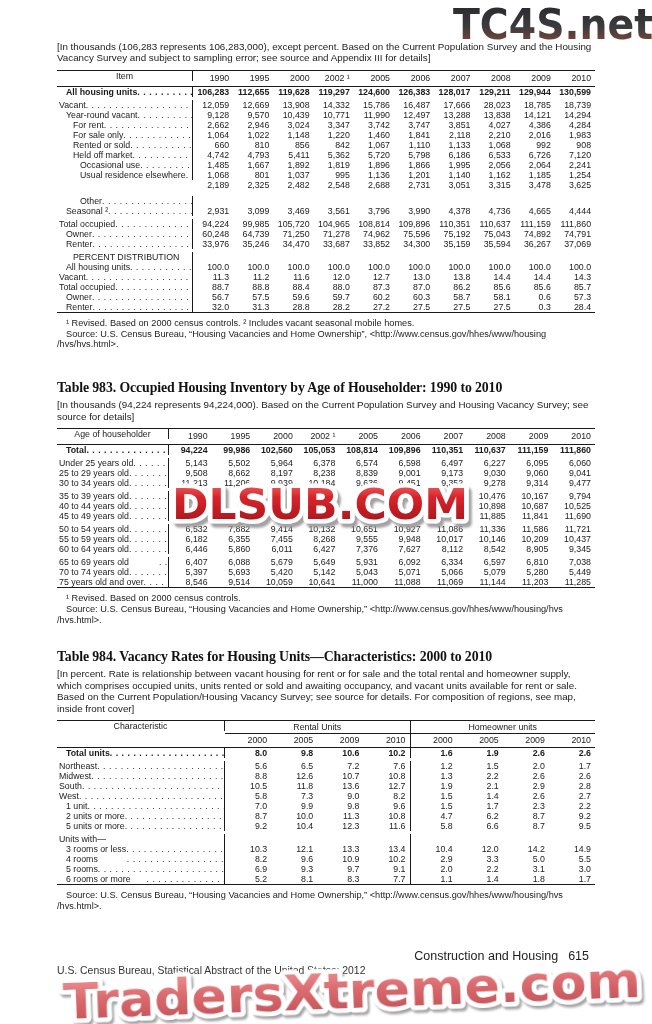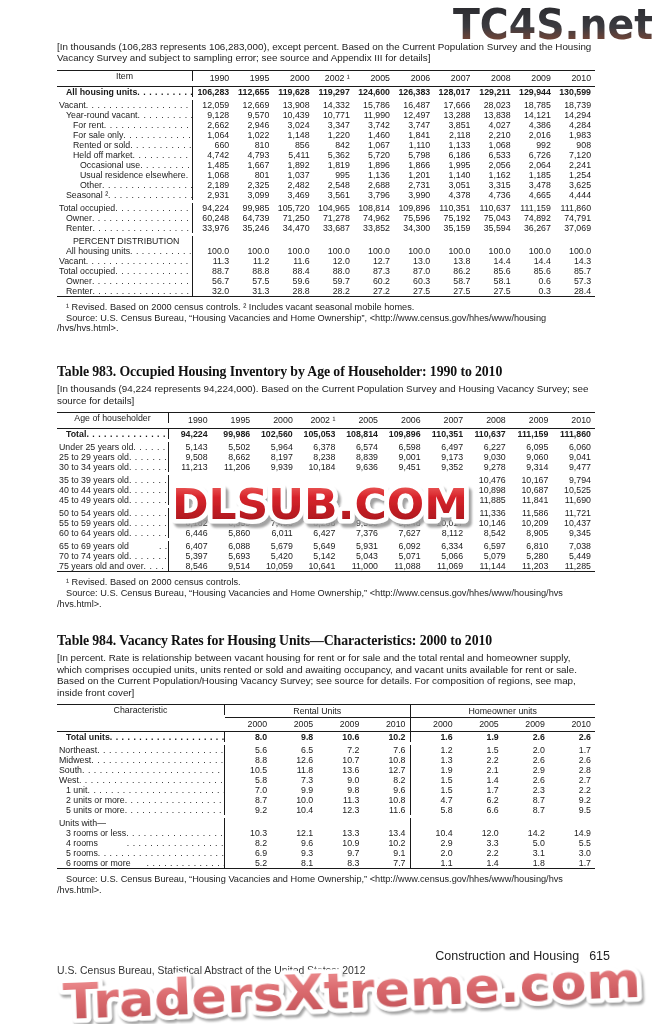--- a/index.html
+++ b/index.html
@@ -37,21 +37,21 @@
 
   .t982 .lcell { width:136px; min-width:136px; flex:none; }
   .t983 .lcell { width:112px; min-width:112px; flex:none; }
   .t984 .lcell { width:168px; min-width:168px; flex:none; }
 
   .fn { font-size:9.2px; line-height:10.8px; color:#222; }
   .fn.first { margin-top:5px; }
   .fn.indent { padding-left:9px; }
 
   
-  .footer-right { position:absolute; right:42px; top:949px; font-size:12.5px; color:#222; z-index:1; }
+  .footer-right { position:absolute; right:63px; top:949px; font-size:12.5px; color:#222; z-index:1; }
   .footer-right .pgnum { margin-left:10px; }
   .footer-left { position:absolute; left:57px; top:965px; font-size:10.4px; color:#333; z-index:1; }
 
   
   .wm { position:absolute; z-index:9; pointer-events:none; }
   .wmtop { top:-1px; right:-4px; }
   .wmmid { left:160px; top:472px; }
   .wmbot { left:50px; top:956px; transform:rotate(-2.2deg); transform-origin:center; }
 </style>
 </head>
@@ -216,21 +216,21 @@
               <div class="vcell">1,037</div>
               <div class="vcell">995</div>
               <div class="vcell">1,136</div>
               <div class="vcell">1,201</div>
               <div class="vcell">1,140</div>
               <div class="vcell">1,162</div>
               <div class="vcell">1,185</div>
               <div class="vcell">1,254</div>
             </div>
             <div class="trow">
-              <div class="lcell" style="padding-left: 23px;">
+              <div class="lcell" style="padding-left: 23px; margin-top: 16px;">
                 <div class="ltext">Other</div>
                 <div class="dots"> . . . . . . . . . . . . . . . . . . . . . . . . . . . . . . . . . . . . . . . . . . . . . . . . . . . . . . . . . . . . . . . . . . . . . . . . . . . . . . . . . . . . . . . . . .</div>
               </div>
               <div class="vcell">2,189</div>
               <div class="vcell">2,325</div>
               <div class="vcell">2,482</div>
               <div class="vcell">2,548</div>
               <div class="vcell">2,688</div>
               <div class="vcell">2,731</div>
               <div class="vcell">3,051</div>

